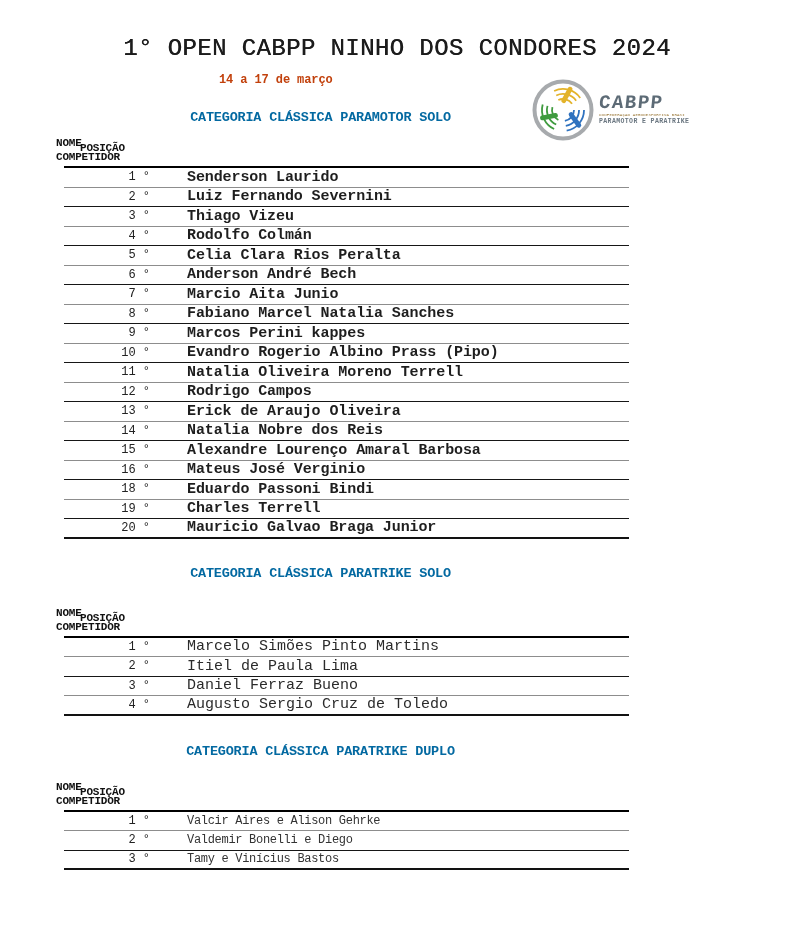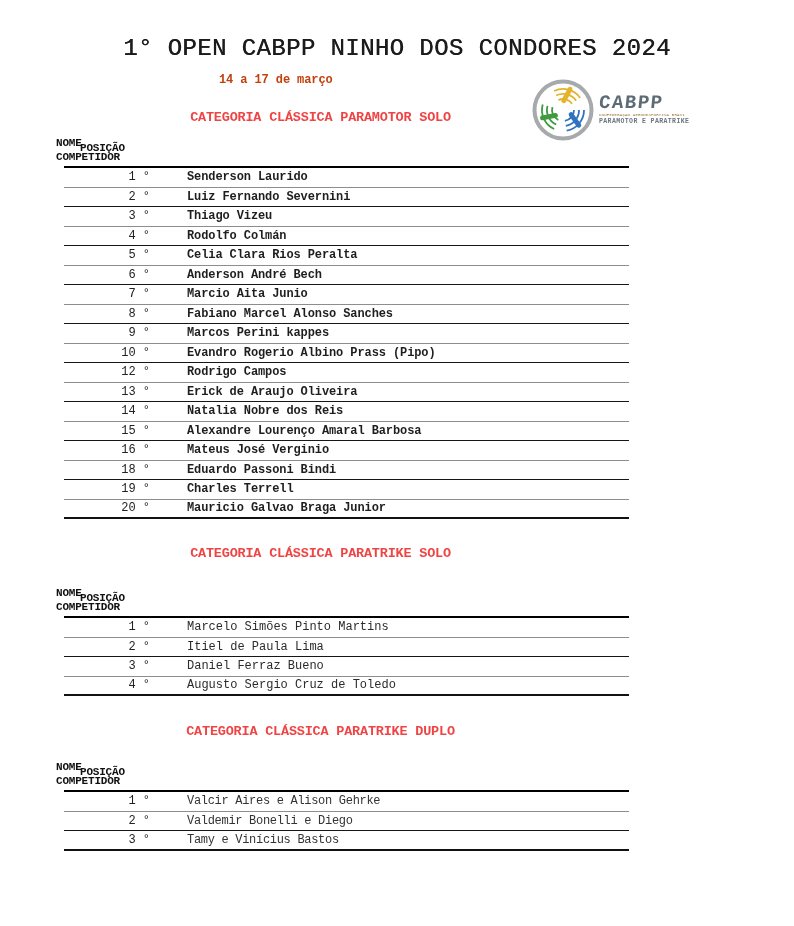--- a/index.html
+++ b/index.html
@@ -30,21 +30,21 @@
     letter-spacing:-0.1px;
   }
   .section-heading{
     width:565px;
     margin-left:64px;
     text-align:center;
     transform:translateX(-26px);
     font-size:13.5px;
     font-weight:700;
     letter-spacing:-0.2px;
-    color:#ef4444;
+    color:#0369a1;
     line-height:16px;
   }
   .h1{margin-top:22px;}
   .h2{margin-top:27px;}
   .h3{margin-top:28px;}
   .table-header{
     position:relative;
     width:565px;
     margin-left:64px;
     height:34px;
@@ -90,21 +90,21 @@
     width:91px;
     box-sizing:border-box;
     padding-right:5px;
     text-align:right;
     font-size:12px;
     color:#222;
     flex:none;
   }
   .name-cell{
     padding-left:32px;
-    font-size:12px;
+    font-size:15px;
     color:#1e1e1e;
     white-space:nowrap;
   }
   .s1 .name-cell{font-weight:700;letter-spacing:-0.1px;}
   .s2 .name-cell{font-weight:400;color:#2b2b2b;}
   .s3 .name-cell{font-weight:400;font-size:12px;letter-spacing:-0.3px;color:#333;}
   
   .logo{
     position:absolute;
     left:531px;top:78px;
@@ -216,29 +216,33 @@
         <div class="trow">
           <div class="pos-cell">6 °</div>
           <div class="name-cell">Anderson André Bech</div>
         </div>
         <div class="trow">
           <div class="pos-cell">7 °</div>
           <div class="name-cell">Marcio Aita Junio</div>
         </div>
         <div class="trow">
           <div class="pos-cell">8 °</div>
-          <div class="name-cell">Fabiano Marcel Alonso Sanches</div>
+          <div class="name-cell">Fabiano Marcel Natalia Sanches</div>
         </div>
         <div class="trow">
           <div class="pos-cell">9 °</div>
           <div class="name-cell">Marcos Perini kappes</div>
         </div>
         <div class="trow">
           <div class="pos-cell">10 °</div>
           <div class="name-cell">Evandro Rogerio Albino Prass (Pipo)</div>
+        </div>
+        <div class="trow">
+          <div class="pos-cell">11 °</div>
+          <div class="name-cell">Natalia Oliveira Moreno Terrell</div>
         </div>
         <div class="trow">
           <div class="pos-cell">12 °</div>
           <div class="name-cell">Rodrigo Campos</div>
         </div>
         <div class="trow">
           <div class="pos-cell">13 °</div>
           <div class="name-cell">Erick de Araujo Oliveira</div>
         </div>
         <div class="trow">

